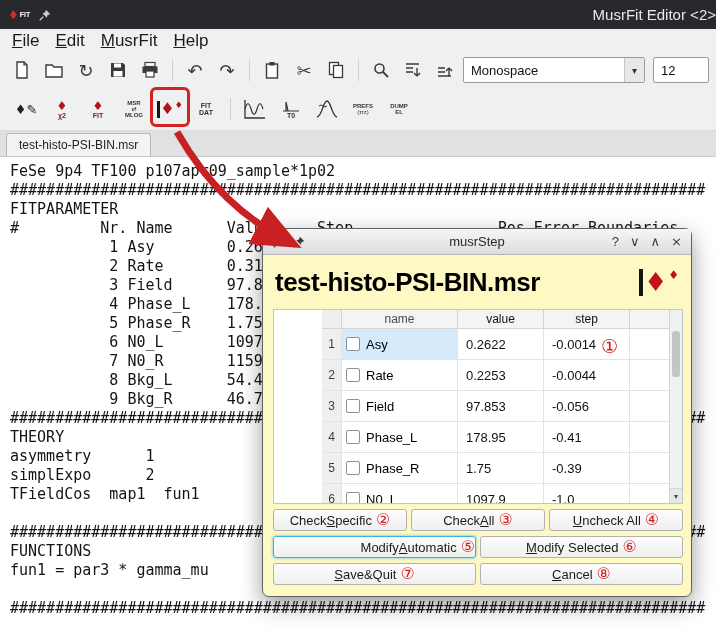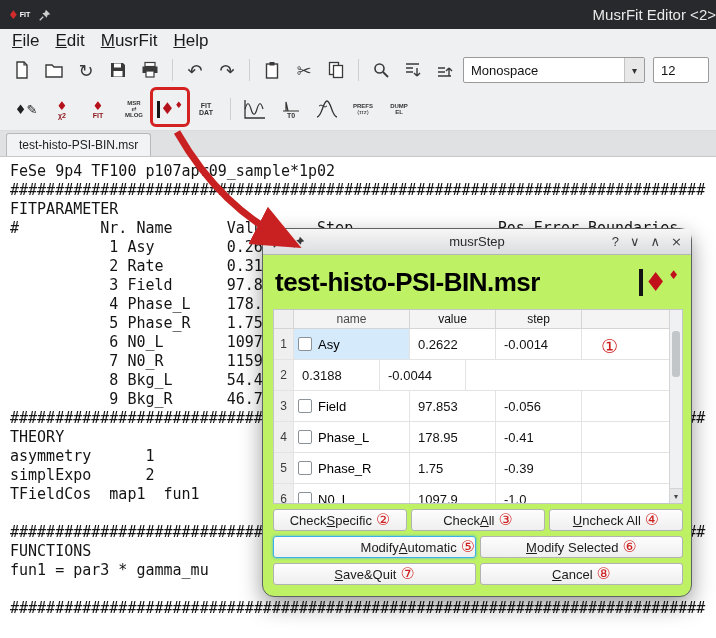--- a/index.html
+++ b/index.html
@@ -43,37 +43,37 @@
   
   .tabbar{height:25px;background:#e0e1e3;display:flex;align-items:flex-end;padding-left:6px;}
   .tab{background:#f2f3f4;border:1px solid #b9b9b9;border-bottom:none;border-radius:3px 3px 0 0;
        padding:4px 12px;font-size:12px;color:#222;}
   
   .editor{background:#fff;border-top:1px solid #c9c9c9;height:486px;overflow:hidden;
           font-family:"DejaVu Sans Mono","Liberation Mono",monospace;font-size:15px;line-height:19px;
           color:#141414;padding:5px 0 0 10px;}
   .eline{white-space:pre;height:19px;}
   
-  .dialog{position:absolute;left:262px;top:228px;width:430px;height:369px;background:#bef264;
-          border:1px solid #5f6265;border-radius:12px;box-shadow:0 8px 22px rgba(0,0,0,.4);z-index:10;}
+  .dialog{position:absolute;left:262px;top:228px;width:430px;height:369px;background:#fef9c3;
+          border:1px solid #5f6265;border-radius:7px;box-shadow:0 8px 22px rgba(0,0,0,.4);z-index:10;}
   .dtitlebar{height:26px;background:linear-gradient(#f6f6f6,#dcdddf);border-bottom:1px solid #b5b5b5;
              border-radius:3px 3px 0 0;display:flex;align-items:center;padding:0 9px;position:relative;}
   .dtitle{position:absolute;left:0;right:0;text-align:center;font-size:13px;color:#2a2a2a;}
   .dtb-left{display:flex;gap:6px;z-index:2;}
   .dtb-right{margin-left:auto;display:flex;gap:11px;z-index:2;font-size:13px;color:#3a3a3a;}
   .dtb-right span{cursor:default;}
   .dheading{position:absolute;top:27px;left:0;right:0;height:52px;display:flex;align-items:center;padding:0 12px;}
   .dheading .htxt{font-size:26px;font-weight:bold;color:#000;letter-spacing:-0.5px;}
   .dlogo{margin-left:auto;display:flex;align-items:center;gap:1px;}
   .dlogo .bar{width:4px;height:27px;background:#141414;}
   .dlogo .d1{color:#c1121c;font-size:26px;line-height:1;font-family:"DejaVu Sans",sans-serif;}
   .dlogo .d2{color:#c1121c;font-size:12px;line-height:1;margin-top:-14px;font-family:"DejaVu Sans",sans-serif;}
   
   .mtable{position:absolute;left:10px;top:80px;width:410px;height:195px;background:#fff;
-          border:1px solid #c3c6c8;overflow:hidden;font-size:13px;}
+          border:1px solid #c3c6c8;overflow:hidden;font-size:13px;padding-left:48px;}
   .thead{display:flex;height:19px;background:#f4f4f4;border-bottom:1px solid #d5d5d5;}
   .th{font-size:12px;color:#4a4a4a;text-align:center;border-right:1px solid #d5d5d5;
       display:flex;align-items:center;justify-content:center;}
   .trow{display:flex;height:31px;}
   .td{border-right:1px solid #e3e3e3;border-bottom:1px solid #e3e3e3;display:flex;align-items:center;}
   .c-num{width:20px;flex:0 0 auto;background:#efefef;justify-content:center;color:#3c3c3c;font-size:12px;}
   .c-name{width:116px;flex:0 0 auto;padding-left:4px;}
   .c-val{width:86px;flex:0 0 auto;padding-left:8px;color:#111;}
   .c-step{width:86px;flex:0 0 auto;padding-left:8px;color:#111;}
   .c-extra{flex:1;border-right:none;}
@@ -337,21 +337,25 @@
         <div class="td c-name sel">
             <span class="cb"></span>
             <span>Asy</span>
           </div>
         <div class="td c-val">0.2622</div>
         <div class="td c-step">-0.0014</div>
         <div class="td c-extra"></div>
       </div>
       <div class="trow">
         <div class="td c-num">2</div>
-        <div class="td c-val">0.3188</div>
+        <div class="td c-name">
+            <span class="cb"></span>
+            <span>Rate</span>
+          </div>
+        <div class="td c-val">0.2253</div>
         <div class="td c-step">-0.0044</div>
         <div class="td c-extra"></div>
       </div>
       <div class="trow">
         <div class="td c-num">3</div>
         <div class="td c-name">
             <span class="cb"></span>
             <span>Field</span>
           </div>
         <div class="td c-val">97.853</div>

